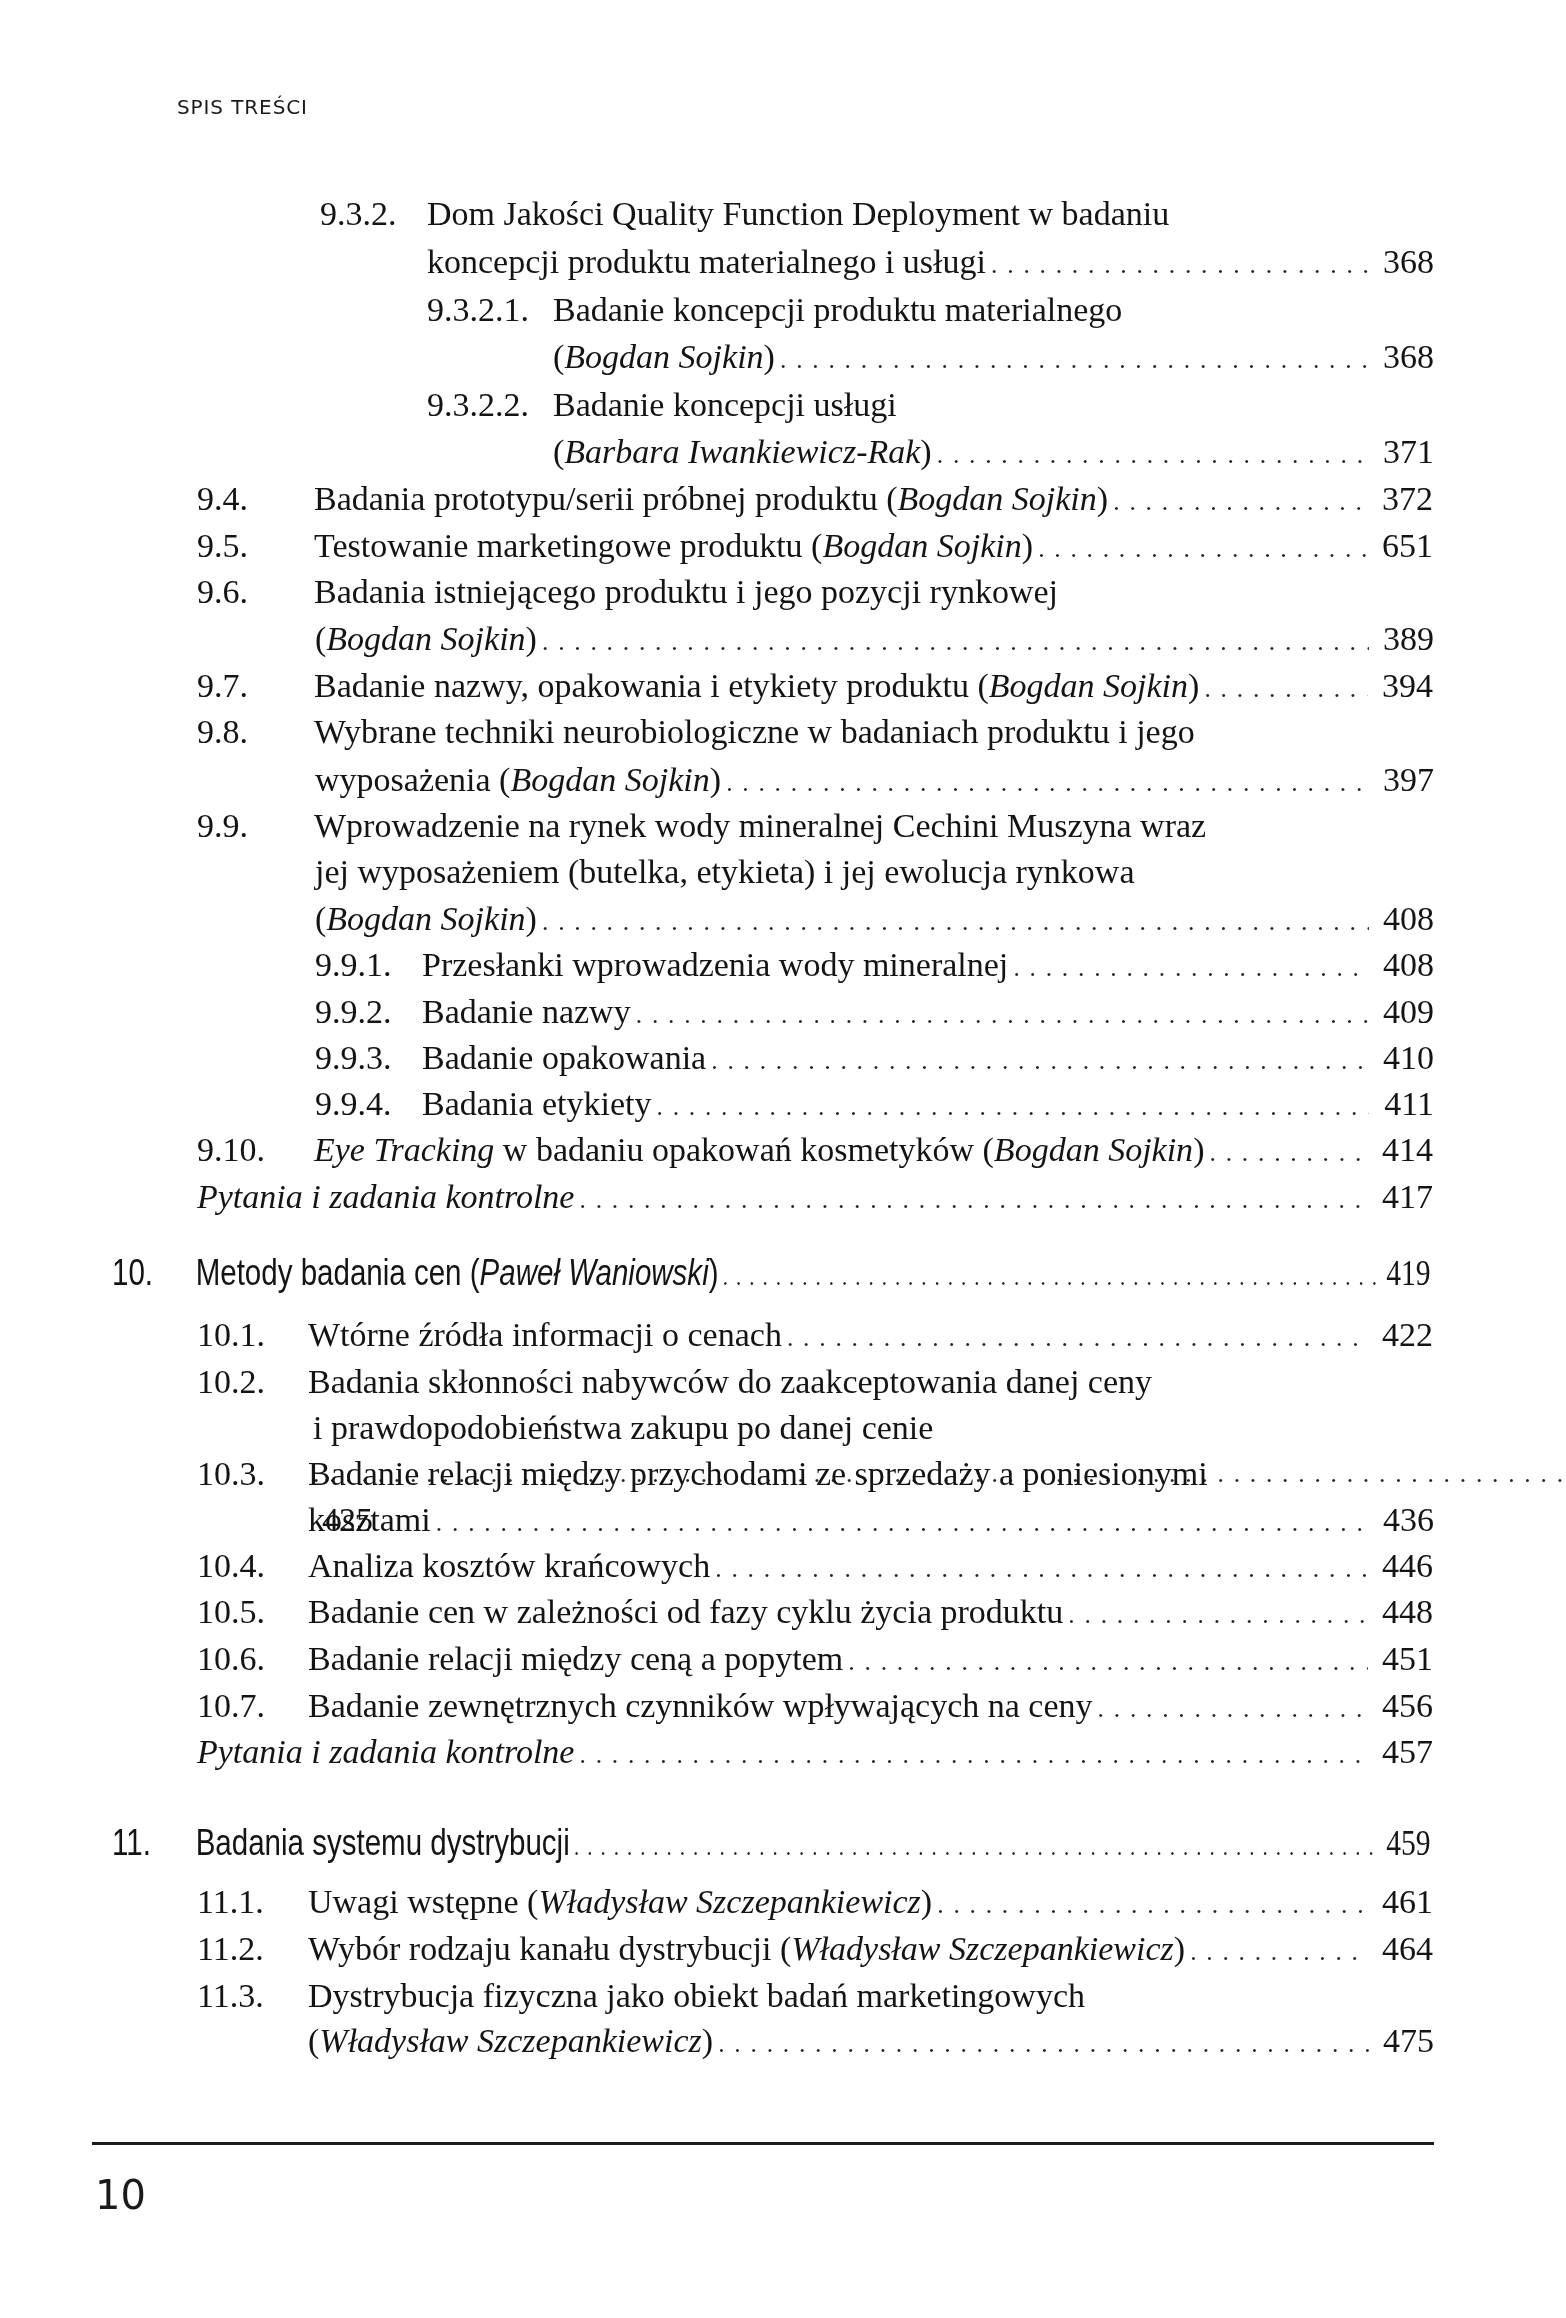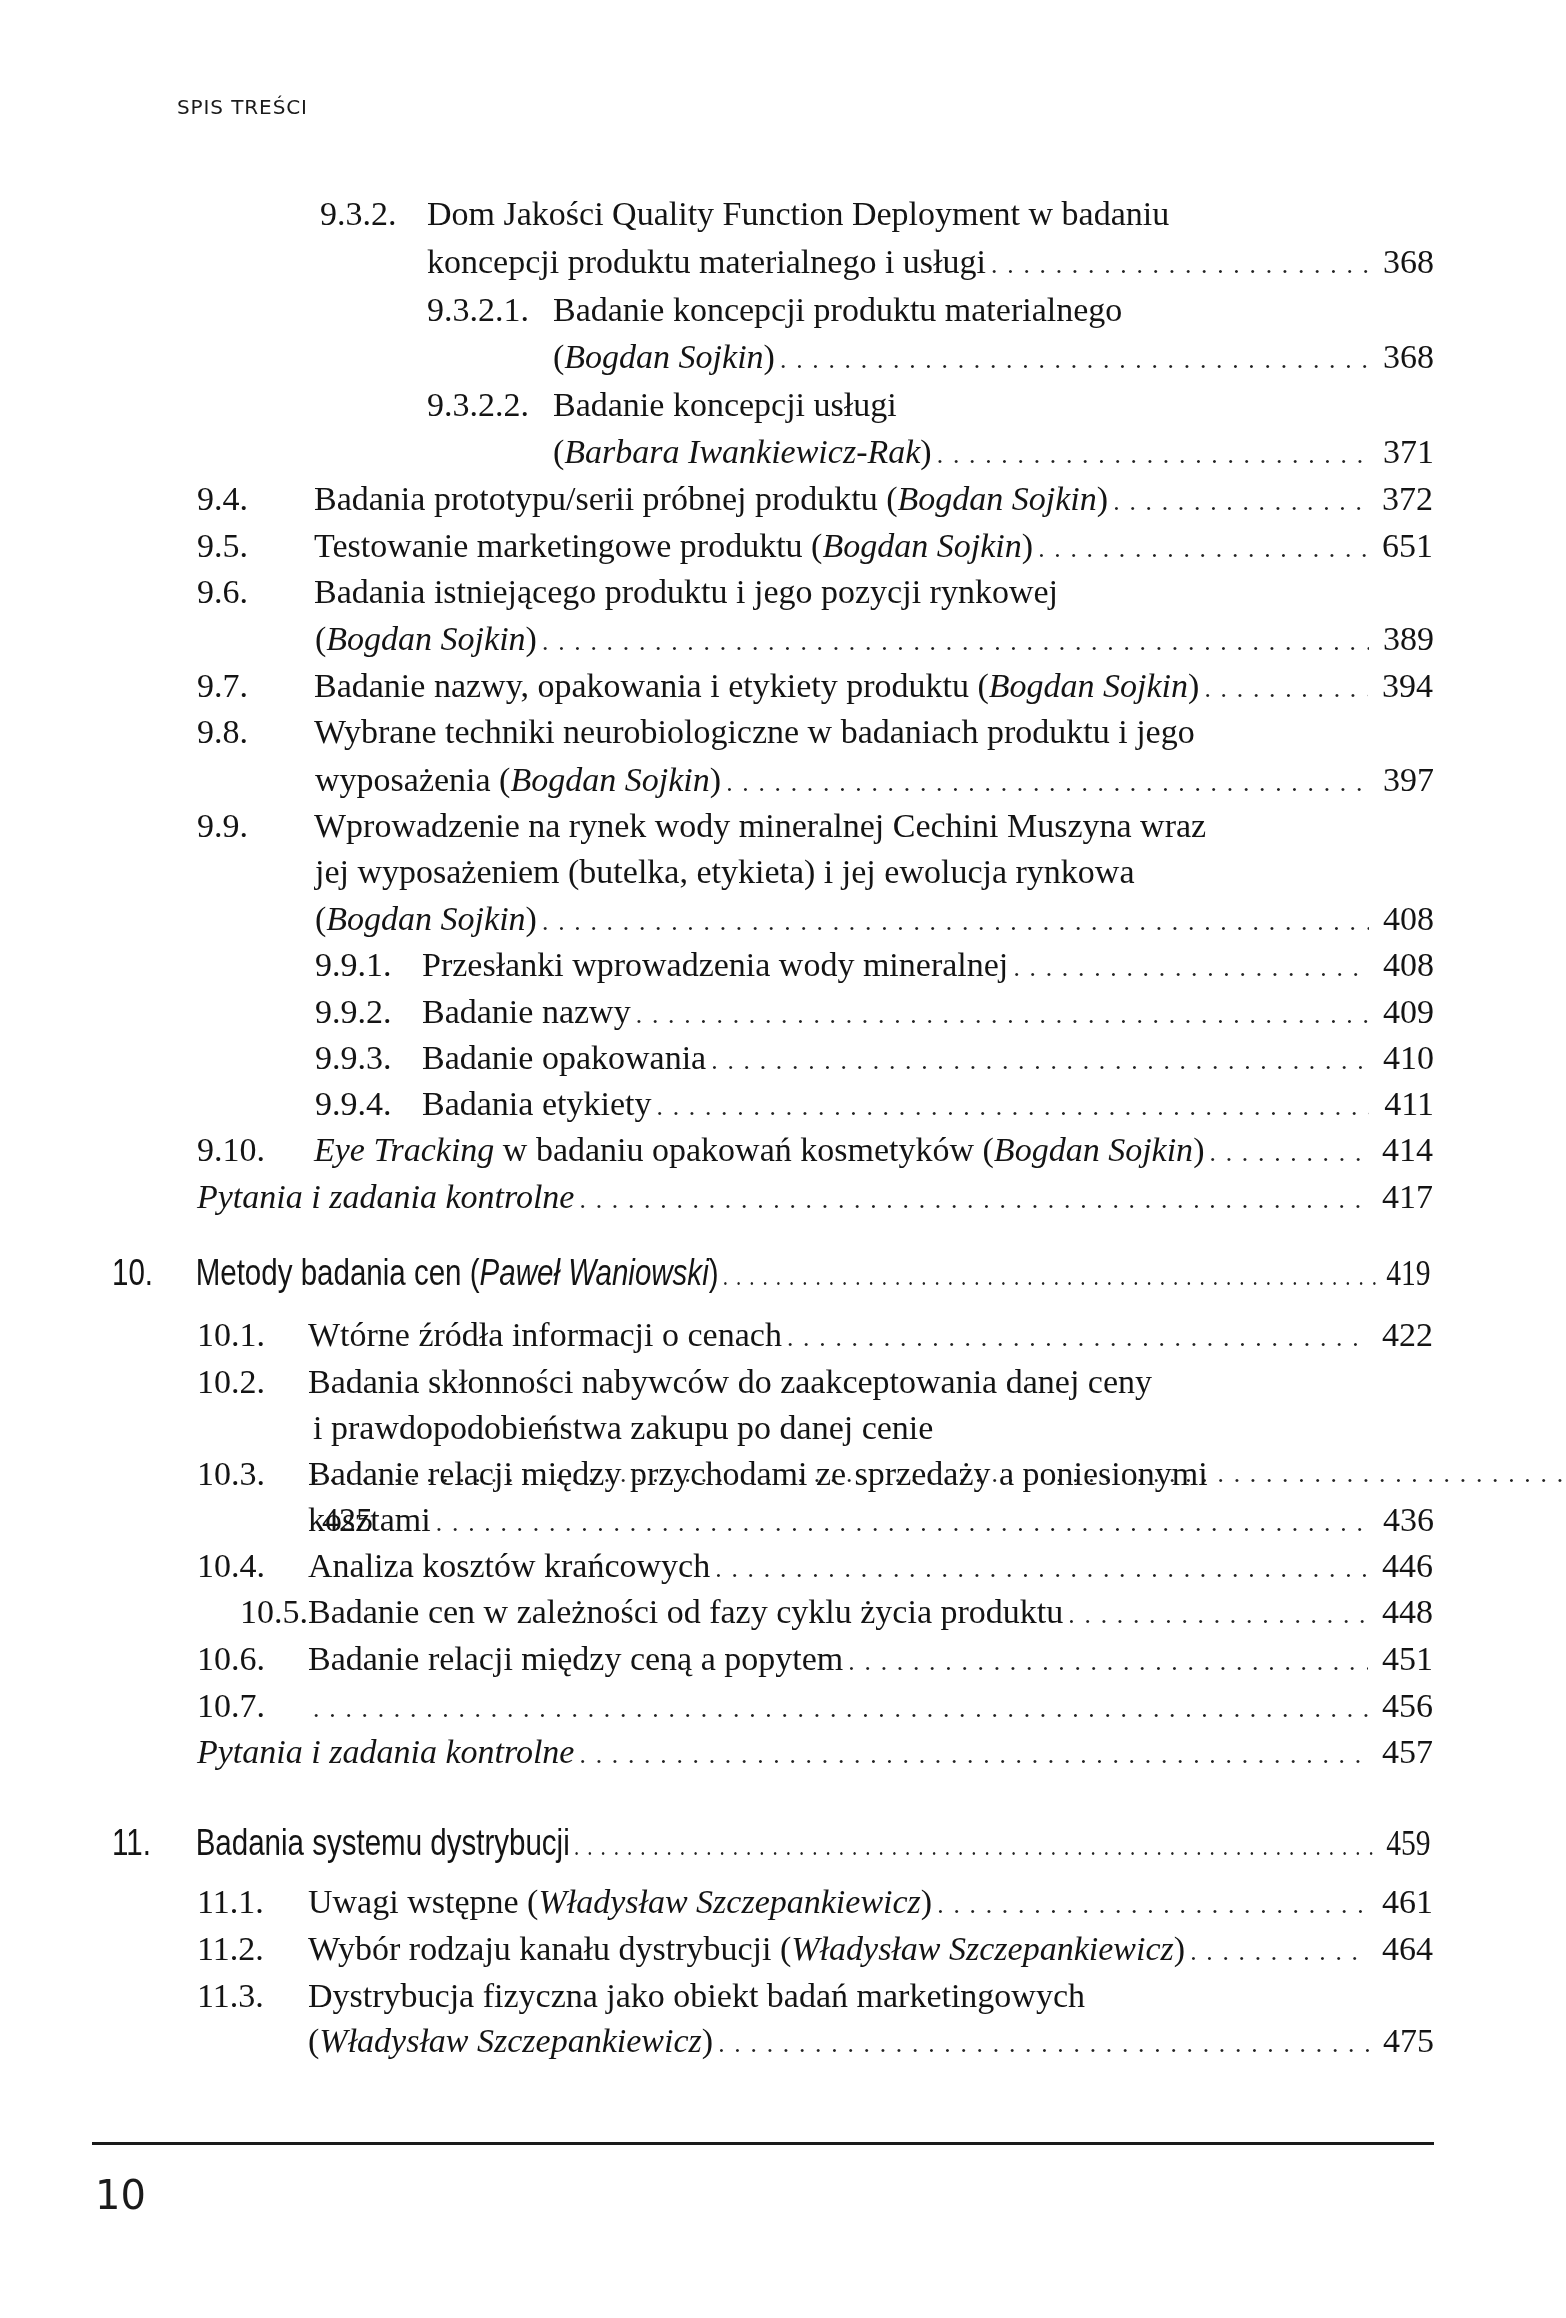--- a/index.html
+++ b/index.html
@@ -256,33 +256,34 @@
     <span class="page">436</span>
   </div>
 
   <div class="row" style="left:197px; top:1543px; width:1236px;">
     <span class="num" style="width:111px;">10.4.</span>
     <span class="title">Analiza kosztów krańcowych</span>
     <span class="leader"></span>
     <span class="page">446</span>
   </div>
   <div class="row" style="left:197px; top:1589px; width:1236px;">
-    <span class="num" style="width:111px;text-align:right;">10.5.</span>
+    <span class="num" style="width:111px;">10.5.</span>
     <span class="title">Badanie cen w zależności od fazy cyklu życia produktu</span>
     <span class="leader"></span>
     <span class="page">448</span>
   </div>
   <div class="row" style="left:197px; top:1636px; width:1236px;">
     <span class="num" style="width:111px;">10.6.</span>
     <span class="title">Badanie relacji między ceną a popytem</span>
     <span class="leader"></span>
     <span class="page">451</span>
   </div>
   <div class="row" style="left:197px; top:1683px; width:1236px;">
     <span class="num" style="width:111px;">10.7.</span>
+    <span class="title">Badanie zewnętrznych czynników wpływających na ceny</span>
     <span class="leader"></span>
     <span class="page">456</span>
   </div>
 
   <div class="row" style="left:197px; top:1729px; width:1236px;">
     <span class="title italic">Pytania i zadania kontrolne</span>
     <span class="leader"></span>
     <span class="page">457</span>
   </div>
 

